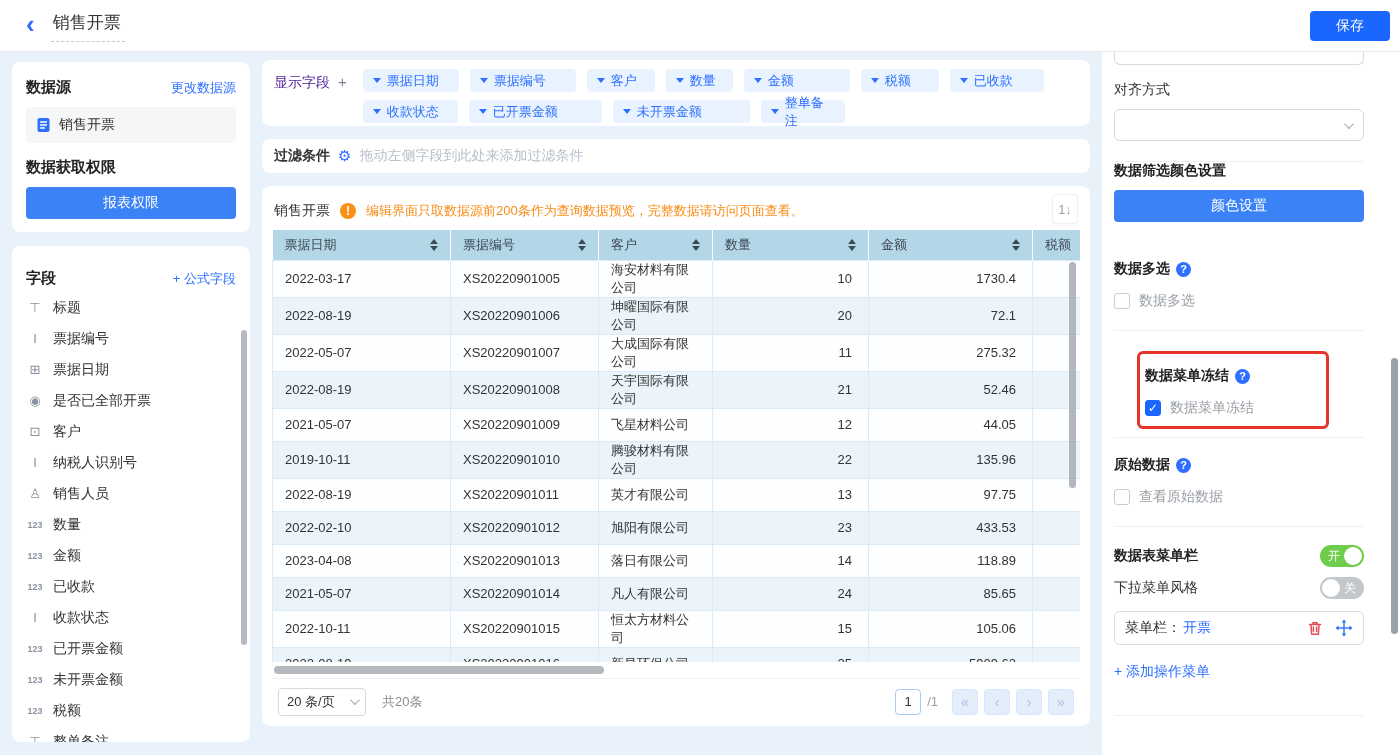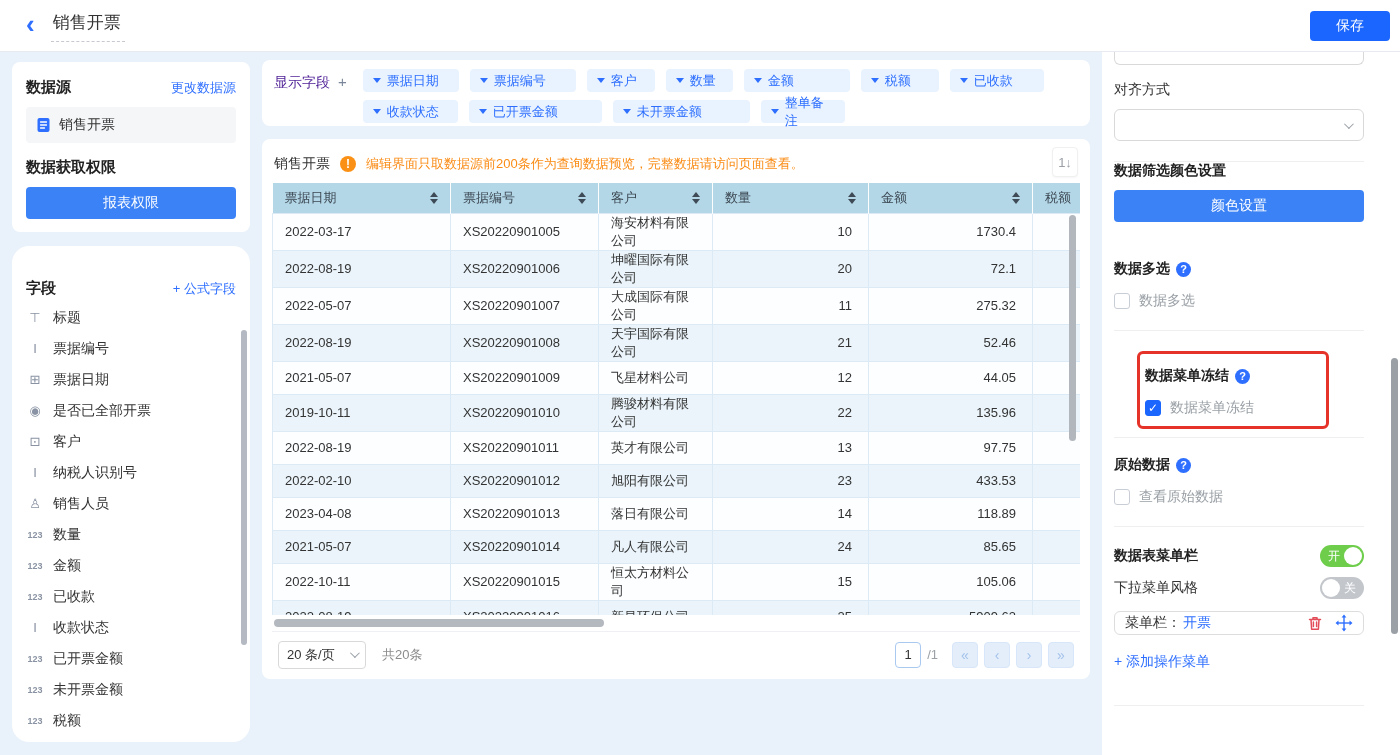--- a/index.html
+++ b/index.html
@@ -18,21 +18,21 @@
   
   .left-col { position:absolute; left:12px; top:62px; width:238px; }
   .ds-card { height:170px; padding:16px 14px; }
   .card-head { display:flex; justify-content:space-between; align-items:center; }
   .h-bold { font-size:15px; font-weight:bold; color:#222; }
   .link { font-size:13px; color:#2e6fff; cursor:pointer; }
   .source-box { margin-top:10px; height:36px; background:#f5f6f8; border-radius:4px; display:flex; align-items:center; padding:0 10px; gap:8px; font-size:14px; color:#333; }
   .perm-title { margin-top:15px; font-size:15px; font-weight:bold; color:#222; }
   .blue-btn { margin-top:10px; width:100%; height:32px; background:#3b82f6; color:#fff; border:none; border-radius:4px; font-size:14px; cursor:pointer; }
 
-  .fields-card { position:relative; margin-top:14px; height:496px; padding:33px 14px 8px 14px; overflow:hidden;border-radius:17px; }
+  .fields-card { position:relative; margin-top:14px; height:496px; padding:23px 14px 8px 14px; overflow:hidden; }
   .fields-list { margin-top:4px; }
   .field-item { display:flex; align-items:center; gap:9px; height:31px; font-size:14px; color:#333; cursor:grab; }
   .fi-icon { width:18px; color:#8a93a3; font-size:13px; text-align:center; flex:0 0 18px; }
   .fi-icon.num { font-size:9px; letter-spacing:0; font-weight:bold; }
   .v-thumb { position:absolute; width:6px; border-radius:3px; background:#b4b9c2; }
   .fields-card .v-thumb { right:3px; top:84px; height:315px; }
 
   
   .mid-col { position:absolute; left:262px; top:60px; width:828px; }
   .display-card { height:66px; padding:9px 12px; display:flex; gap:8px; }
@@ -99,21 +99,21 @@
   .red-box { position:absolute; left:-8px; top:0; width:192px; height:78px; border:3px solid #e5332a; border-radius:6px; pointer-events:none; }
   .row-between { display:flex; align-items:center; justify-content:space-between; }
   .plain-label { font-size:14px; color:#333; }
   .toggle { position:relative; width:44px; height:22px; border-radius:11px; color:#fff; font-size:12px; cursor:pointer; }
   .toggle.on { background:#6ece4b; }
   .toggle.on .t-text { position:absolute; left:8px; top:3px; }
   .toggle.on .knob { position:absolute; right:2px; top:2px; width:18px; height:18px; background:#fff; border-radius:50%; }
   .toggle.off { background:#c3c7cc; }
   .toggle.off .t-text { position:absolute; right:8px; top:3px; }
   .toggle.off .knob { position:absolute; left:2px; top:2px; width:18px; height:18px; background:#fff; border-radius:50%; }
-  .menu-item-box { margin-top:12px; height:24px; border:1px solid #ddd; border-radius:6px; display:flex; align-items:center; padding:0 10px; font-size:14px; }
+  .menu-item-box { margin-top:12px; height:34px; border:1px solid #ddd; border-radius:6px; display:flex; align-items:center; padding:0 10px; font-size:14px; }
   .mi-label { color:#333; }
   .mi-value { color:#2e6fff; margin-left:2px; }
   .mi-icons { margin-left:auto; display:flex; align-items:center; gap:12px; }
   .icon-btn { cursor:pointer; display:flex; }
   .add-link { margin-top:18px; font-size:14px; color:#2e6fff; cursor:pointer; }
   .win-thumb { position:absolute; right:2px; top:306px; width:7px; height:276px; background:#9aa0a6; border-radius:4px; }
 </style>
 </head>
 <body>
 
@@ -260,20 +260,25 @@
             <span class="chip-arrow"></span>
             <span>未开票金额</span>
           </span>
           <span class="chip">
             <span class="chip-arrow"></span>
             <span>整单备注</span>
           </span>
         </div>
     </div>
 
+    <div class="card filter-card">
+      <span class="filter-label">过滤条件</span>
+      <span class="gear">⚙</span>
+      <span class="filter-ph">拖动左侧字段到此处来添加过滤条件</span>
+    </div>
 
     <div class="card table-card">
       <div class="tc-head">
         <span class="tc-title">销售开票</span>
         <span class="warn-ic">!</span>
         <span class="warn-text">编辑界面只取数据源前200条作为查询数据预览，完整数据请访问页面查看。</span>
       </div>
       <div class="sort-tool">1↓</div>
 
       <div class="table-wrap">

